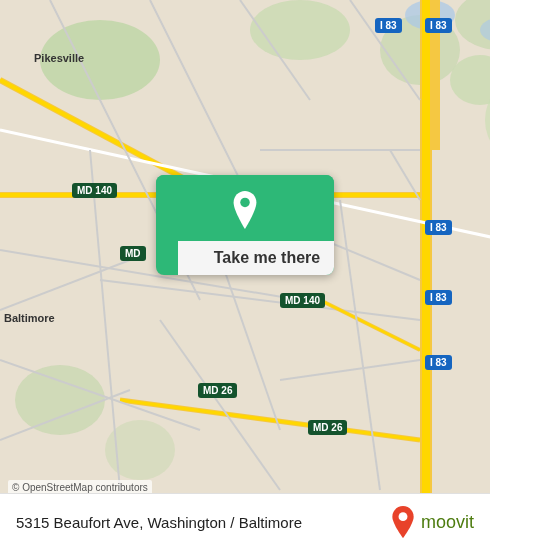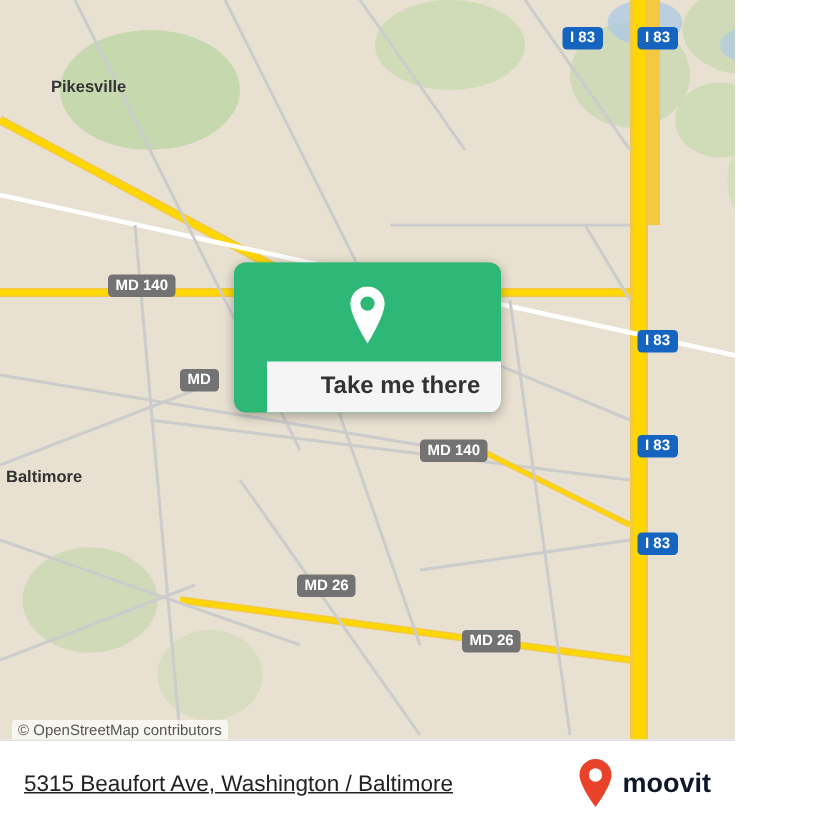--- a/index.html
+++ b/index.html
@@ -32,38 +32,37 @@
       align-items: center;
       justify-content: space-between;
       z-index: 10;
       border-top: 1px solid #e0e0e0;
     }
 
     #address-text {
       font-size: 15px;
       font-weight: 500;
       color: #222;
-      text-decoration: underline;
     }
 
     #moovit-logo {
       display: flex;
       align-items: center;
       gap: 4px;
     }
 
     .moovit-pin {
       width: 28px;
       height: 32px;
     }
 
     .moovit-text {
       font-size: 18px;
-      font-weight: bold;
-      color: #0f172a;
+      font-weight: normal;
+      color: #4d7c0f;
     }
 
     
     #osm-attr {
       position: absolute;
       bottom: 55px;
       left: 8px;
       font-size: 10px;
       color: #555;
       background: rgba(255,255,255,0.7);
@@ -117,21 +116,21 @@
 
     .btn-label {
       font-size: 16px;
       font-weight: 600;
       color: #333;
     }
 
     
     .road-badge {
       position: absolute;
-      background: #737373;
+      background: #14532d;
       color: white;
       font-size: 10px;
       font-weight: bold;
       padding: 2px 5px;
       border-radius: 3px;
       z-index: 5;
       white-space: nowrap;
     }
 
     .road-badge-blue {

